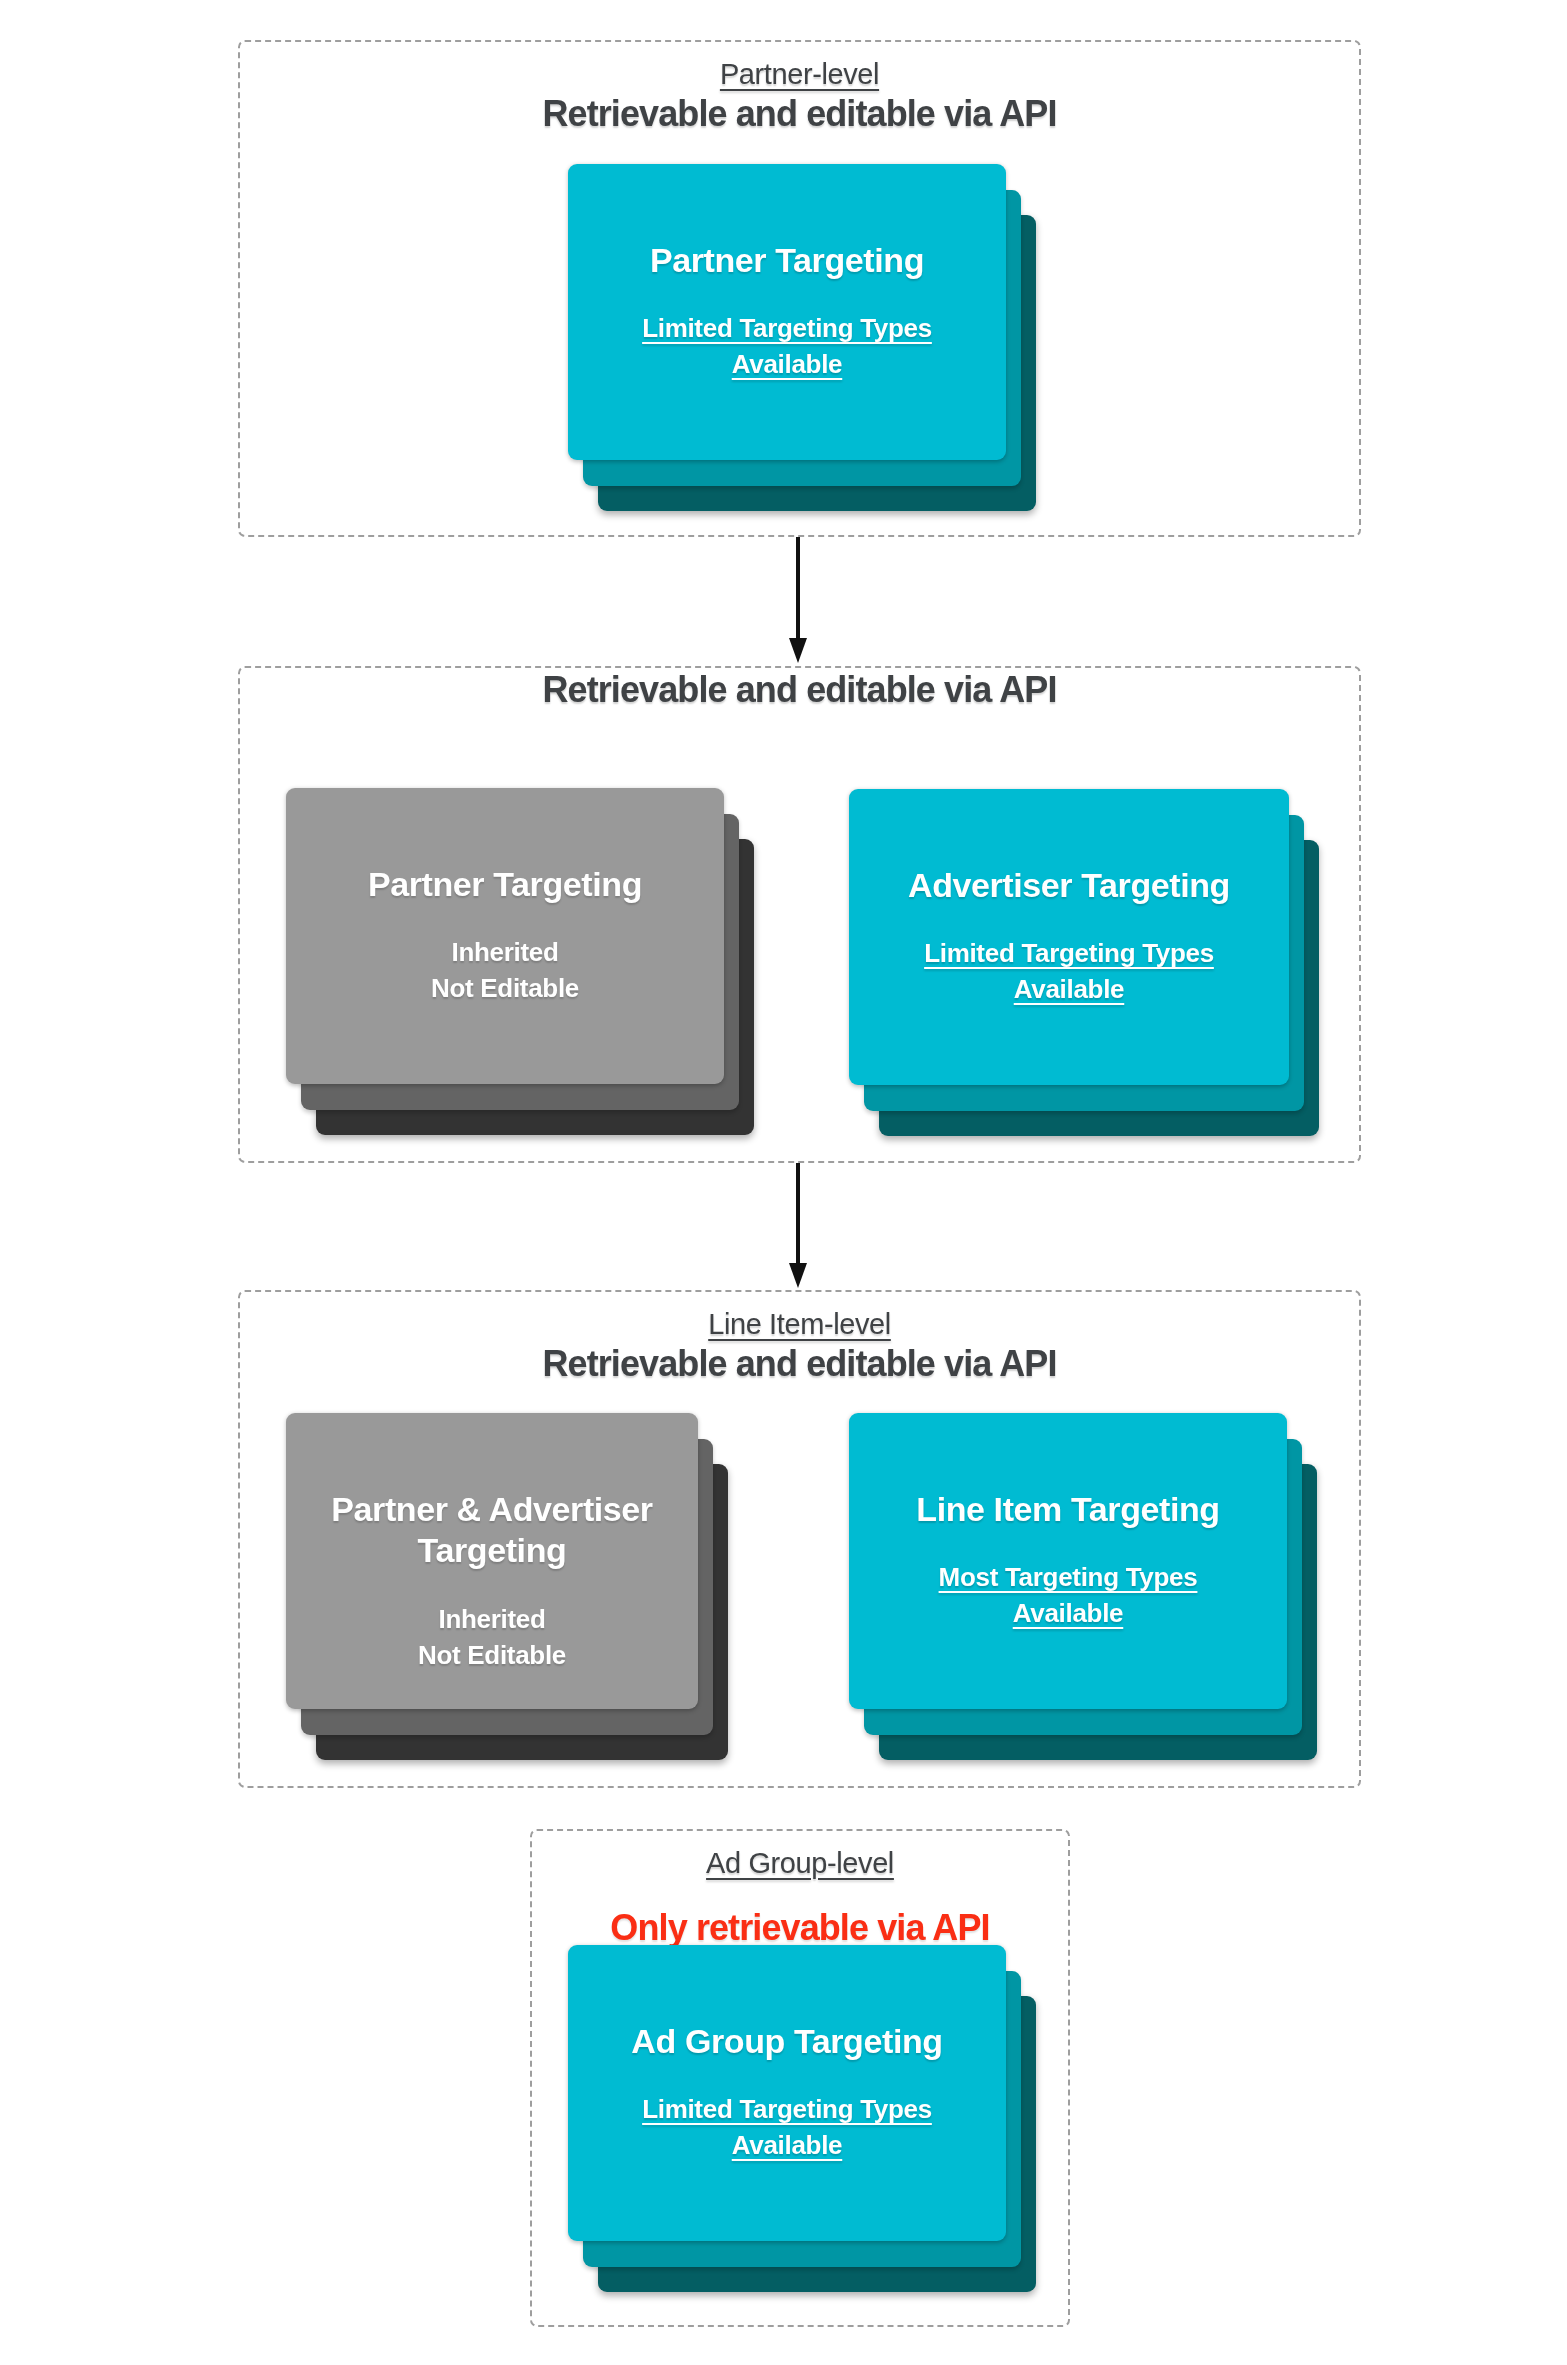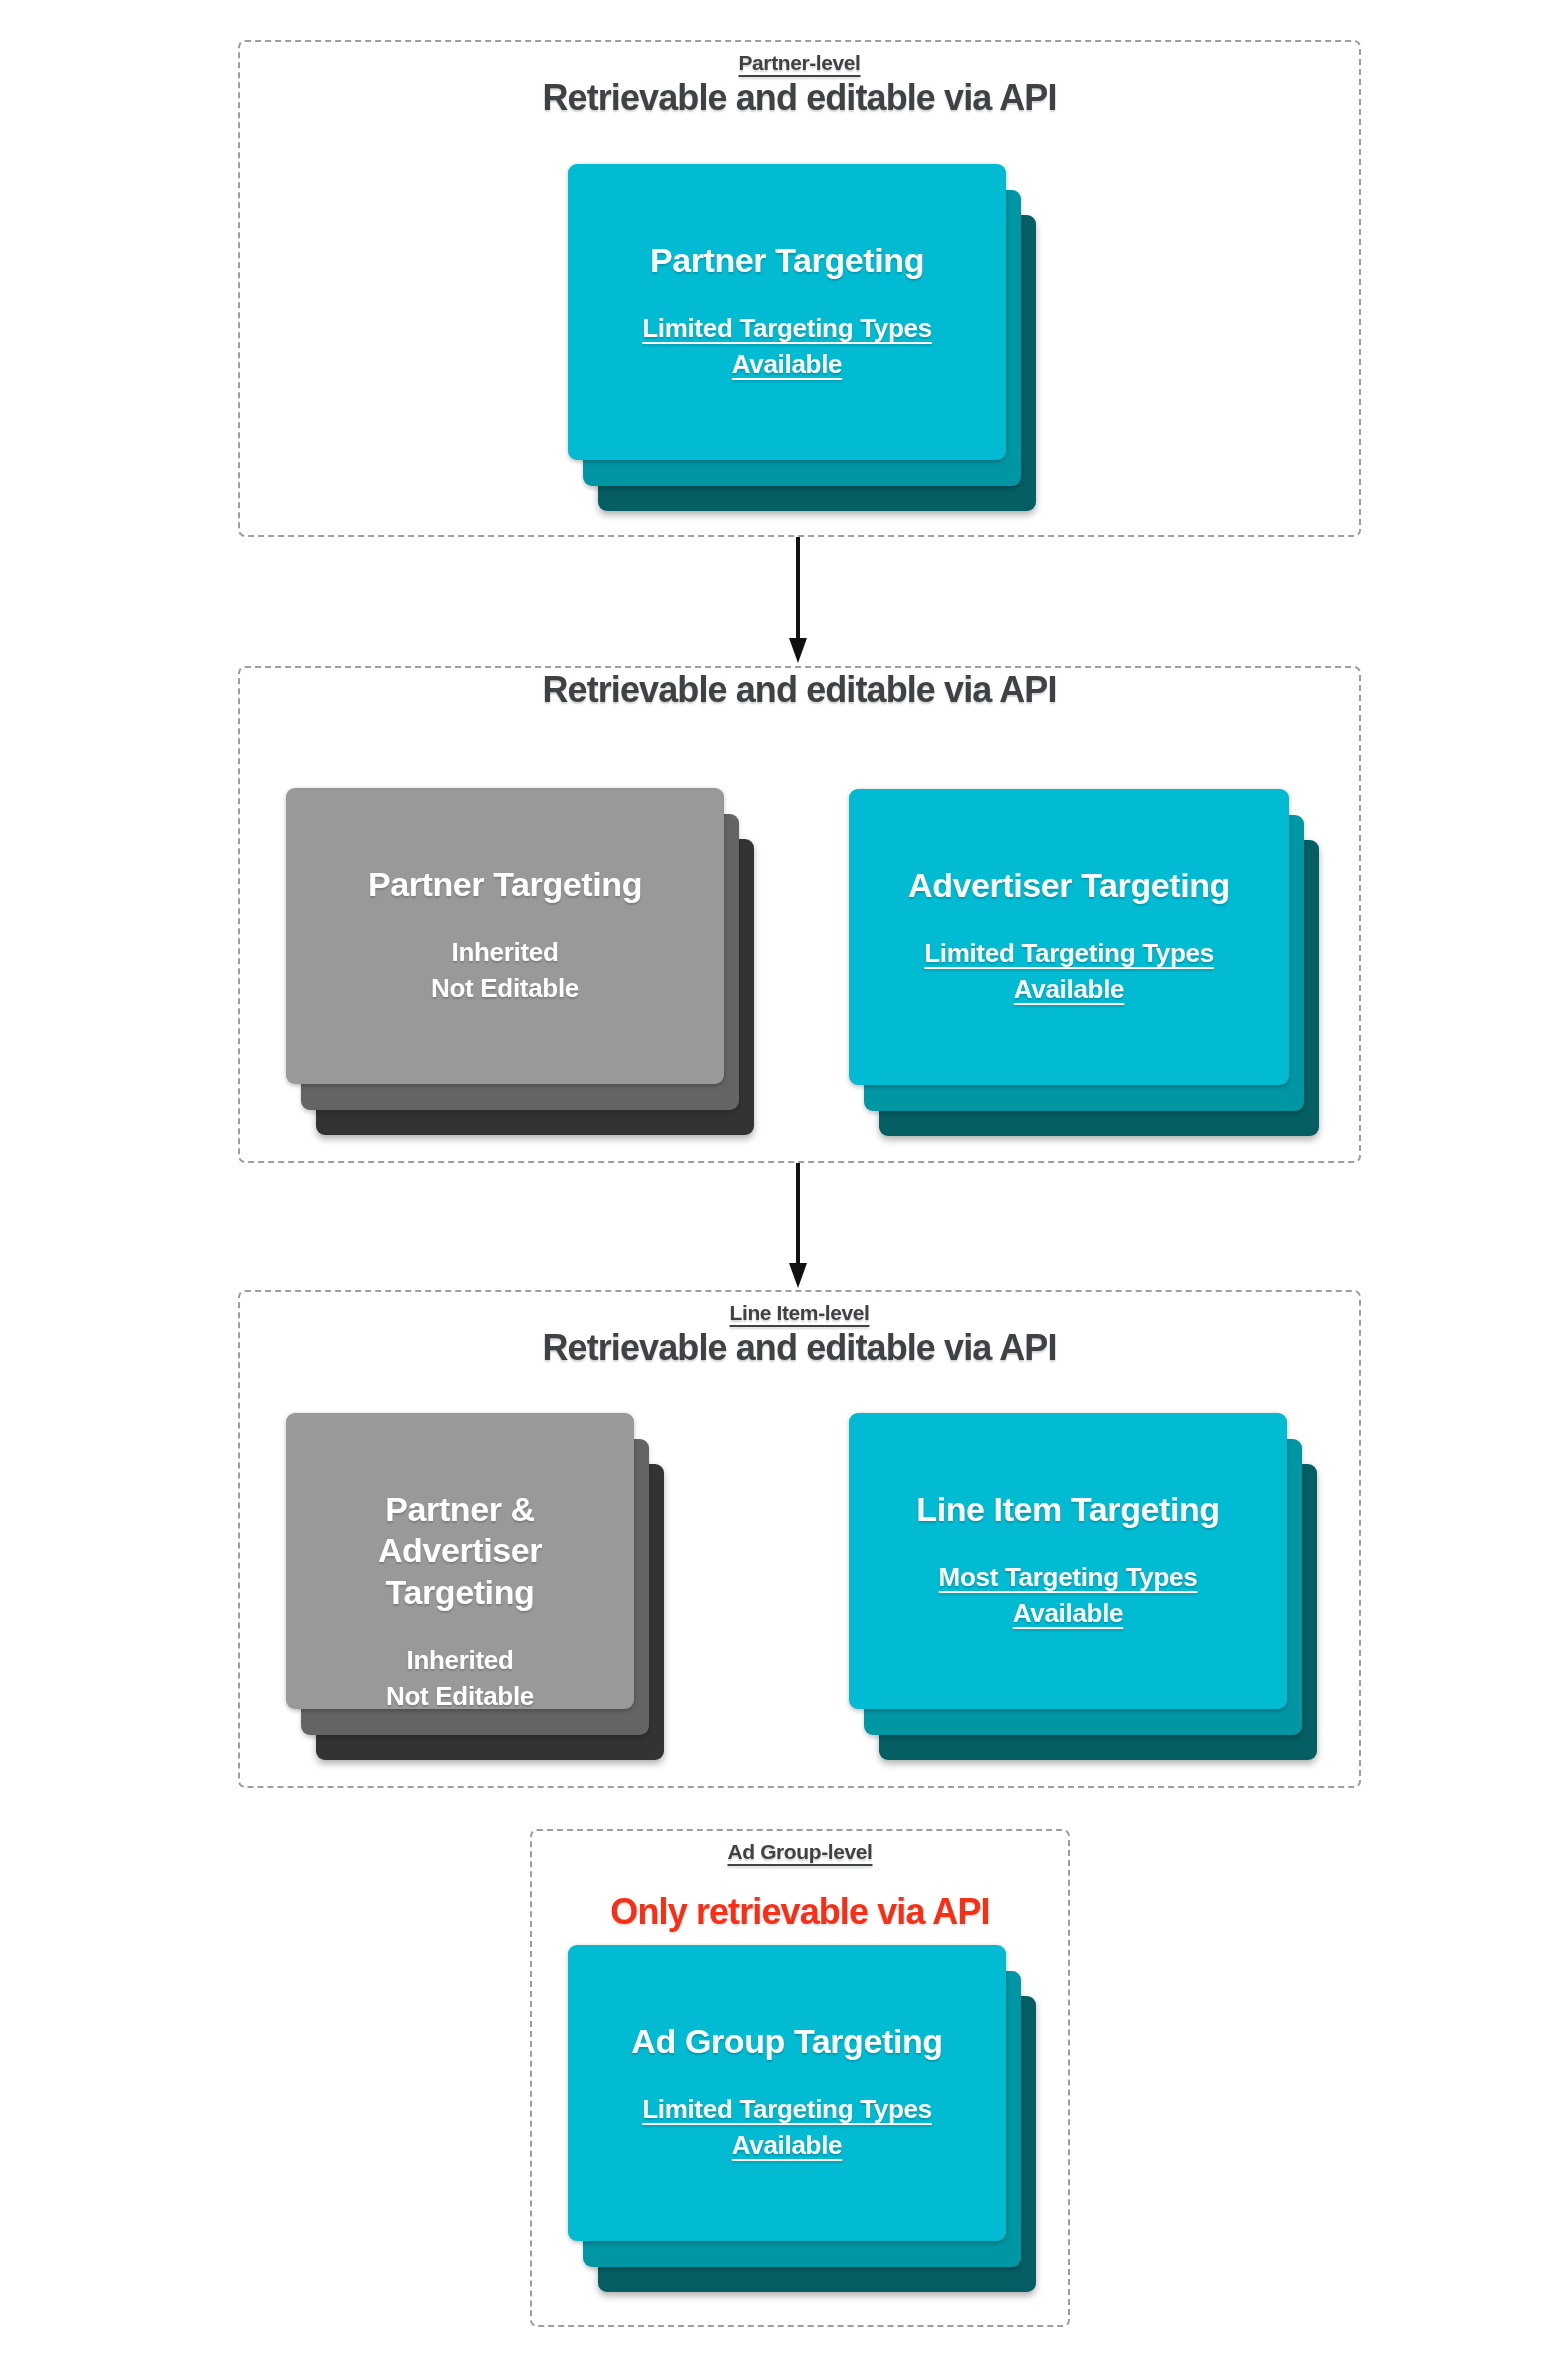--- a/index.html
+++ b/index.html
@@ -14,22 +14,22 @@
     width:1567px; height:2366px; position:relative;
     font-family:"Liberation Sans","DejaVu Sans",sans-serif;
   }
   .section {
     position:absolute;
     border:2.7px dashed var(--border);
     border-radius:7.1px;
     text-align:center;
   }
   .sec-line1 {
-    margin-top:8px;
-    font-size:21px; font-weight:700; letter-spacing:-0.4px;
+    margin-top:14px;
+    font-size:29px; font-weight:400; letter-spacing:-0.4px;
     color:var(--header-text);
     text-decoration:underline;
     text-decoration-thickness:2.2px;
     text-underline-offset:4.5px;
     text-shadow:0 1.8px 1.8px rgba(0,0,0,0.18);
     line-height:1.25;
   }
   .sec-line2 {
     font-size:36px; font-weight:700; letter-spacing:-0.9px;
     color:var(--header-text);
@@ -84,21 +84,21 @@
   
   #sec-partner    { left:238px; top:40px;   width:1123px; height:497px; }
   #sec-advertiser { left:238px; top:666px;  width:1123px; height:497px; }
   #sec-lineitem   { left:238px; top:1290px; width:1123px; height:498px; }
   #sec-adgroup    { left:530px; top:1829px; width:540px;  height:498px; }
 
   
   #stack-s1      { left:328px; top:122px; width:438px; height:296px; }
   #stack-s2-left { left:46px;  top:120px; width:438px; height:296px; }
   #stack-s2-right{ left:609px; top:121px; width:440px; height:296px; }
-  #stack-s3-left { left:46px;  top:121px; width:348px; height:296px; }
+  #stack-s3-left { left:46px;  top:121px; width:412px; height:296px; }
   #stack-s3-right{ left:609px; top:121px; width:438px; height:296px; }
   #stack-s4      { left:36px;  top:114px; width:438px; height:296px; }
 
   
   #arrow-1 { left:788px; top:537px; }
   #arrow-1 .shaft { height:101px; }
   #arrow-2 { left:788px; top:1163px; }
   #arrow-2 .shaft { height:100px; }
 </style>
 </head>

